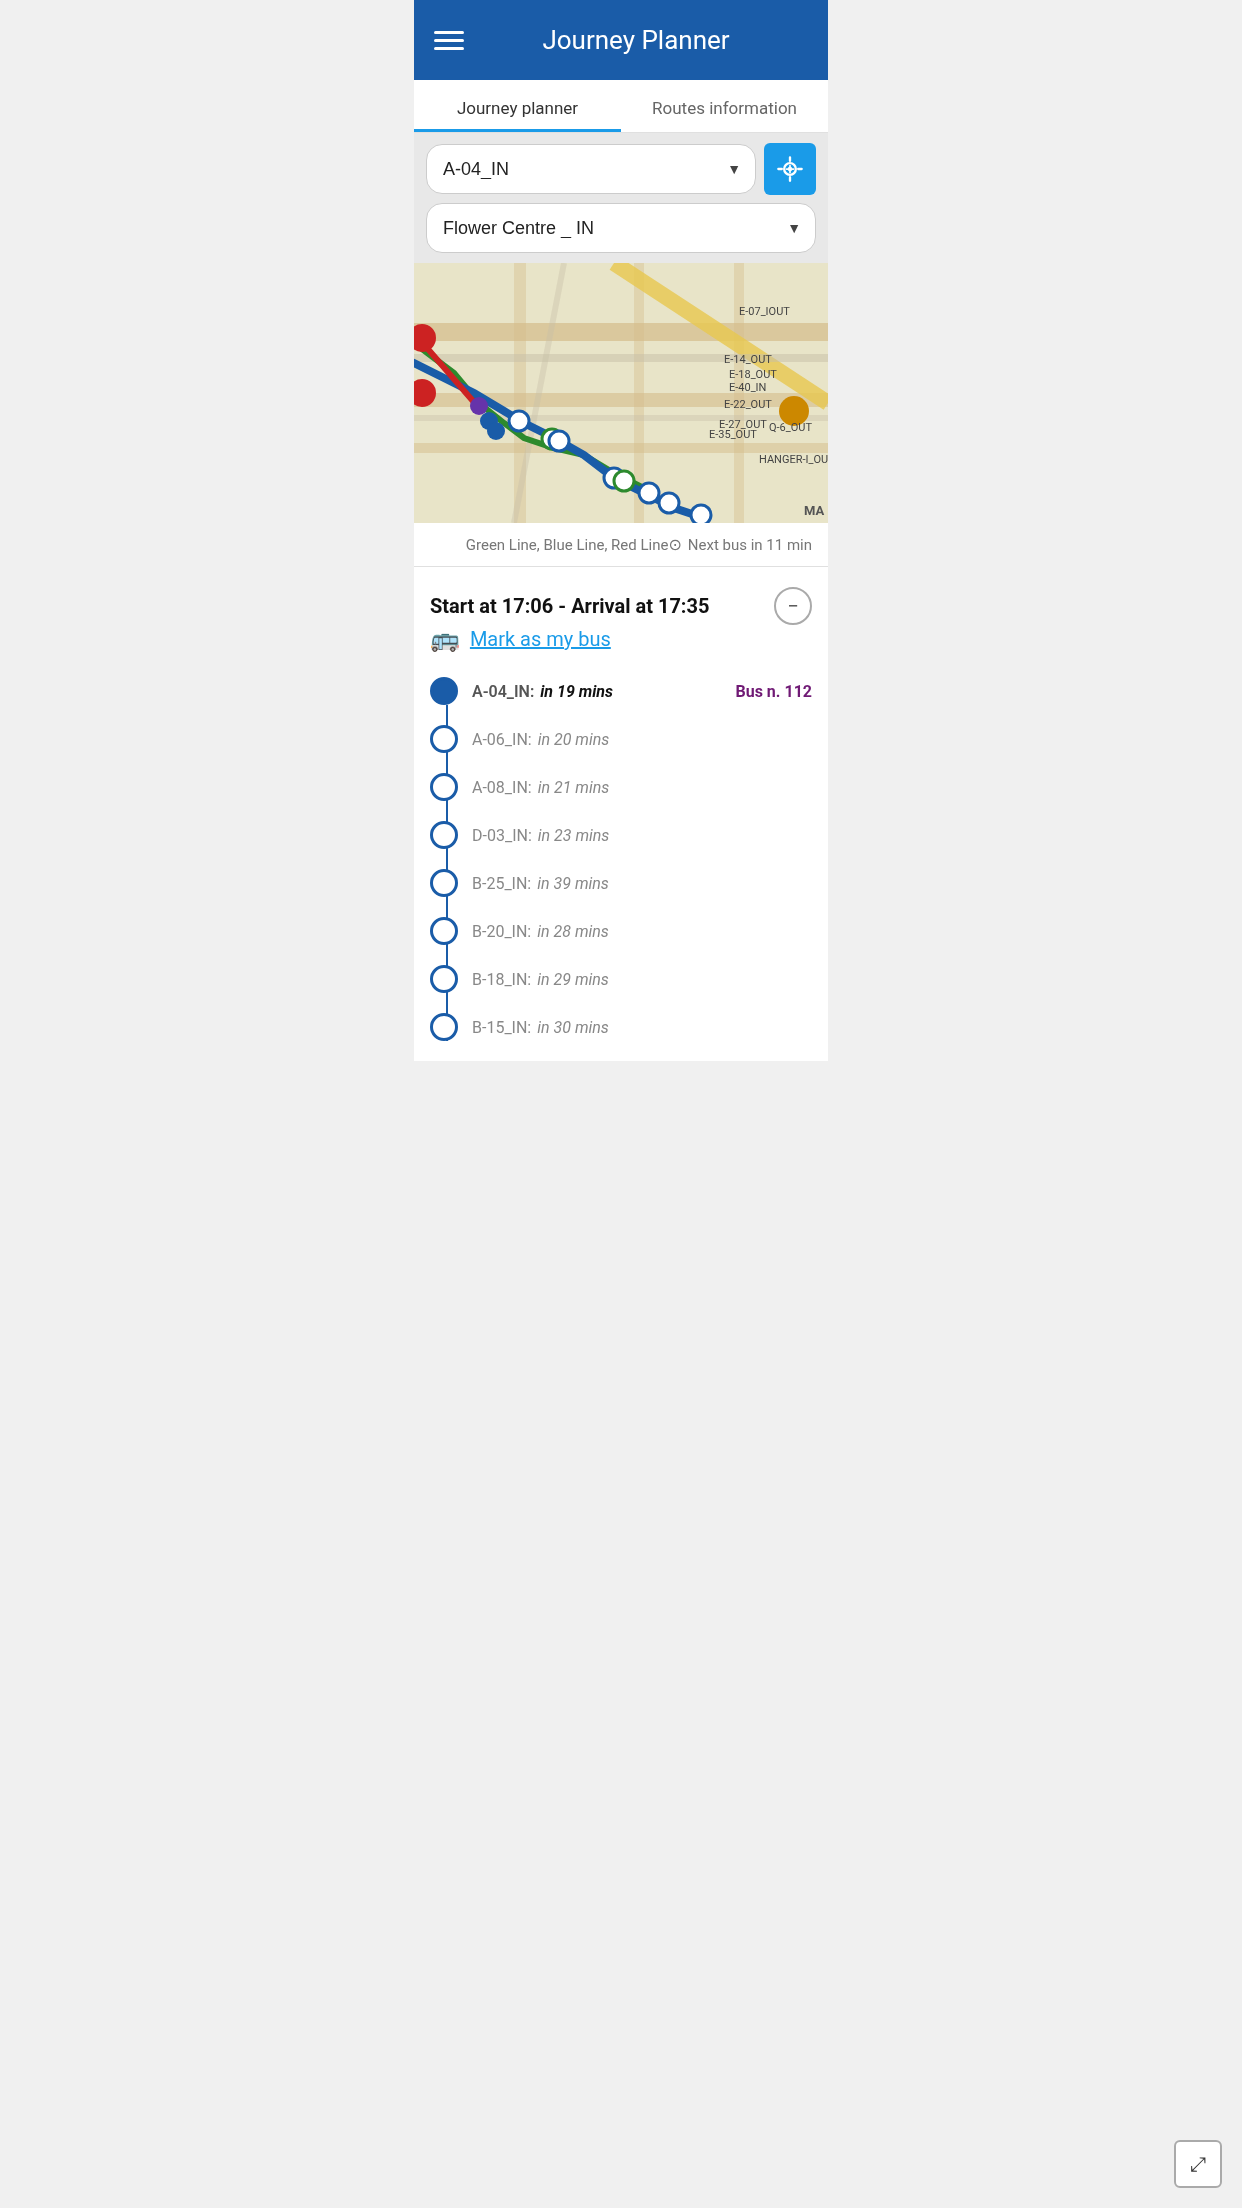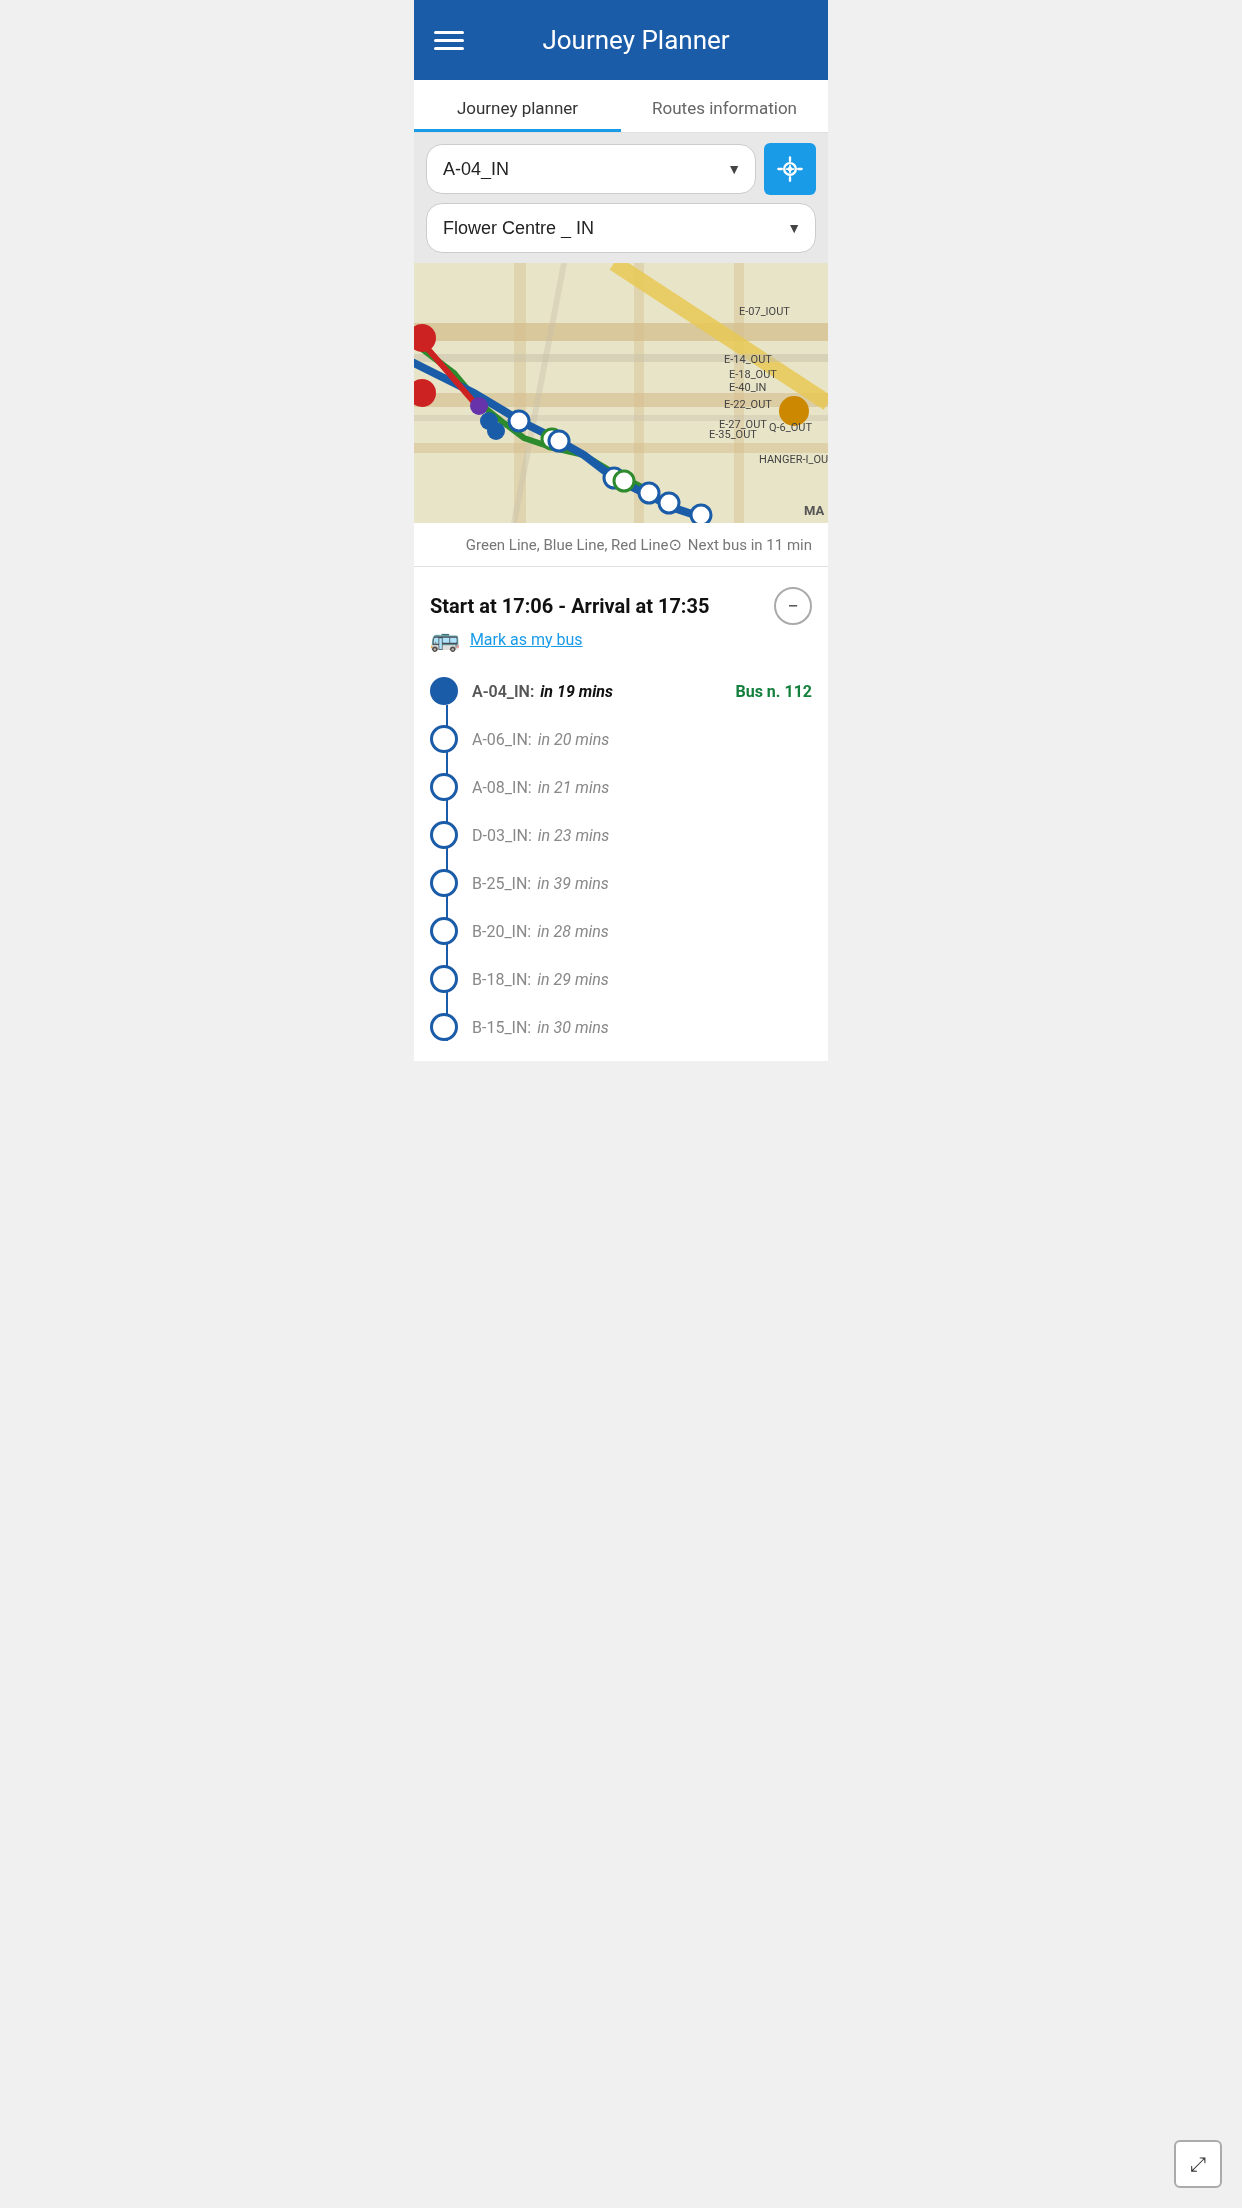--- a/index.html
+++ b/index.html
@@ -204,21 +204,21 @@
       align-items: center;
       gap: 10px;
       margin-bottom: 14px;
     }
     .bus-icon {
       color: #1a5ca8;
       font-size: 24px;
     }
     .mark-bus-link {
       color: #1a9be8;
-      font-size: 16px;
+      font-size: 20px;
       text-decoration: underline;
       cursor: pointer;
     }
 
     
     .stop-list {
       display: flex;
       flex-direction: column;
       gap: 0;
     }
@@ -271,21 +271,21 @@
       font-style: italic;
       color: #888;
     }
     .stop-time.highlight {
       color: #111;
       font-weight: 700;
     }
     .bus-number {
       font-size: 16px;
       font-weight: 700;
-      color: #15803d;
+      color: #701a75;
       margin-left: auto;
     }
 
     
     .expand-btn {
       position: fixed;
       bottom: 20px;
       right: 20px;
       width: 48px;
       height: 48px;

